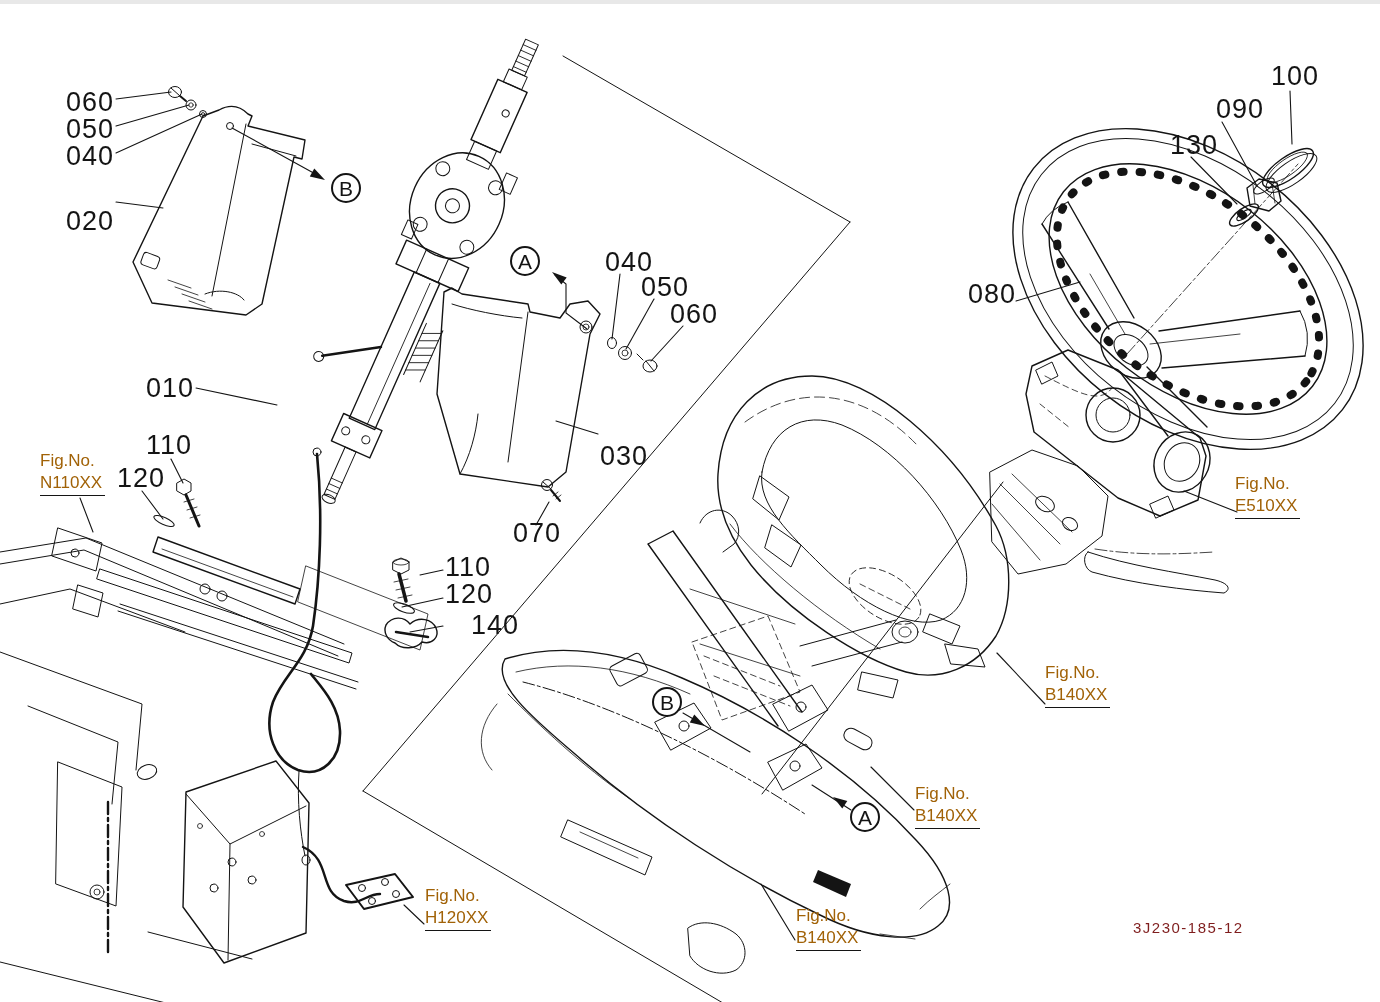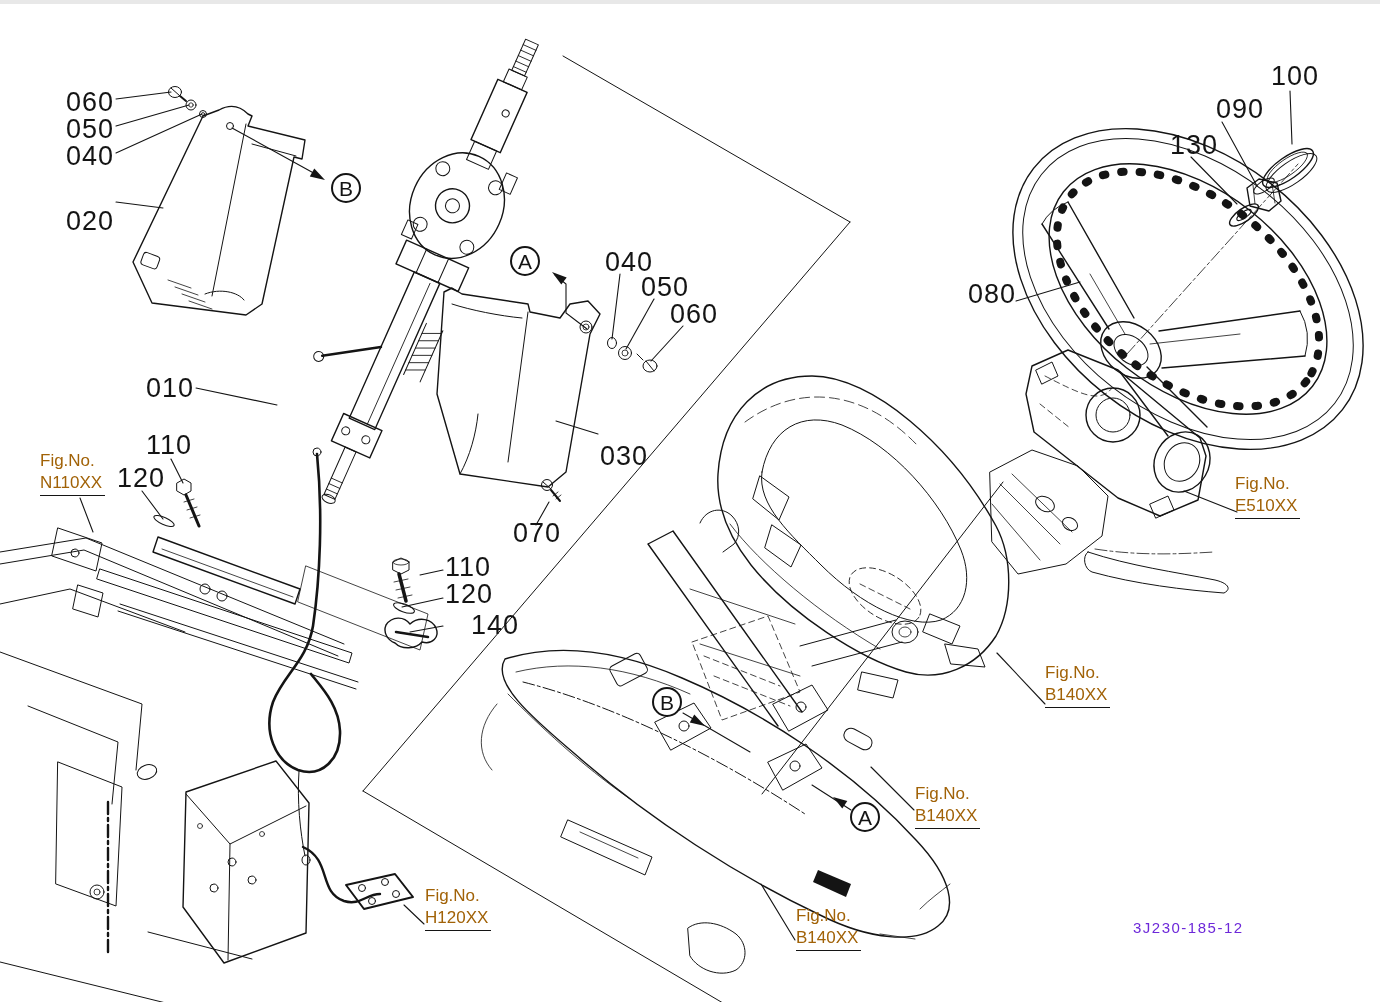--- a/index.html
+++ b/index.html
@@ -27,21 +27,21 @@
   .figref{
     position:absolute;font-size:17px;line-height:22px;color:#a16207;white-space:nowrap;
   }
   .figref .code{display:inline-block;border-bottom:1.6px solid #141414;padding:0 3px 1px 0;}
   .vmark{
     position:absolute;width:30px;height:30px;border:2px solid #141414;border-radius:50%;
     font-size:21px;line-height:28px;text-align:center;color:#141414;box-sizing:border-box;
     background:#fff;
   }
   .dwgnum{
-    position:absolute;font-size:15px;letter-spacing:1.5px;color:#6d28d9;white-space:nowrap;
+    position:absolute;font-size:15px;letter-spacing:1.5px;color:#7f1d1d;white-space:nowrap;
   }
 </style>
 </head>
 <body>
 
 <div class="stage">
 
   <svg width="1380" height="1002" viewBox="0 0 1380 1002">
 
     <g>

